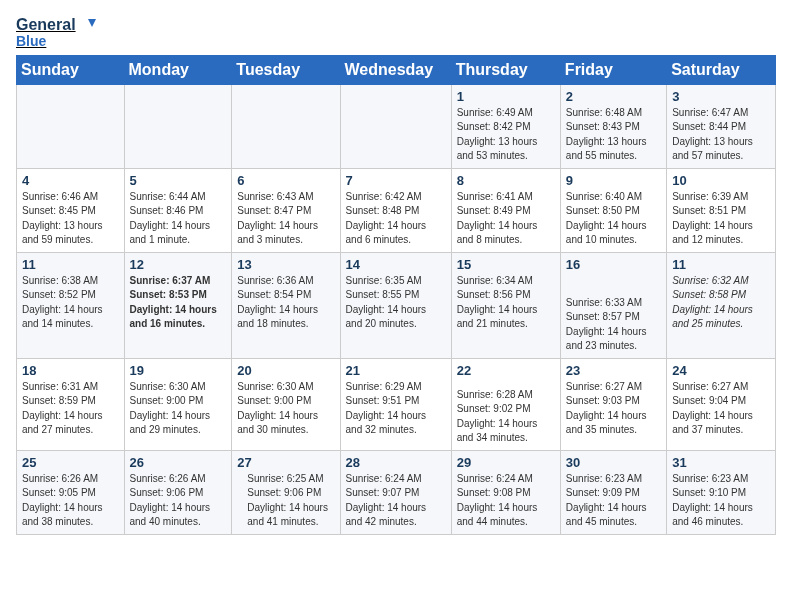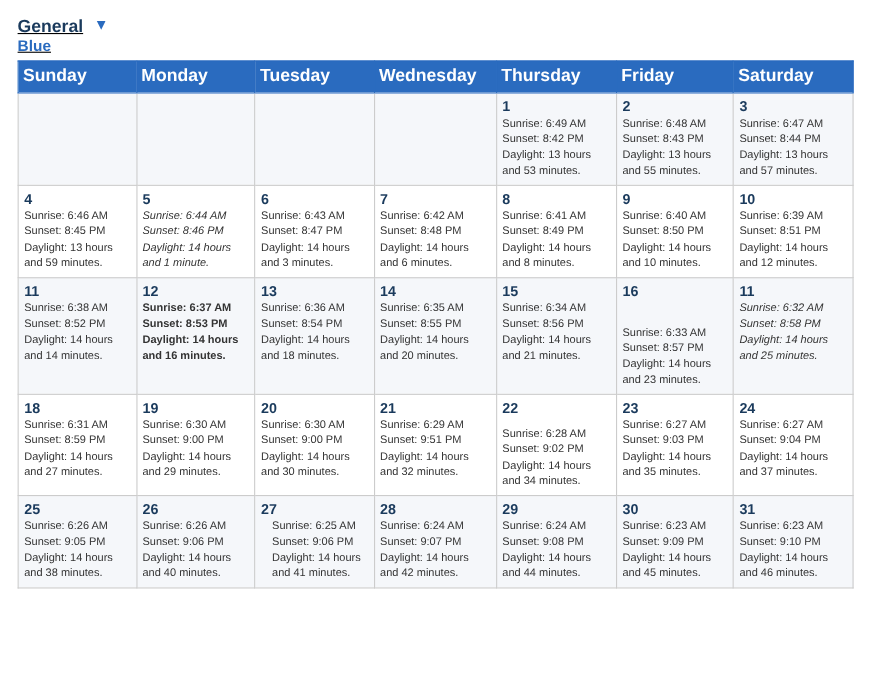--- a/index.html
+++ b/index.html
@@ -142,21 +142,21 @@
       <tr>
         <td>
           <span class="day-num">4</span>
           <div class="day-info" style="white-space: pre-line;">Sunrise: 6:46 AM
 Sunset: 8:45 PM
 Daylight: 13 hours
 and 59 minutes.</div>
         </td>
         <td>
           <span class="day-num">5</span>
-          <div class="day-info" style="white-space: pre-line; font-style: italic;">Sunrise: 6:44 AM
+          <div class="day-info" style="white-space: pre-line;">Sunrise: 6:44 AM
 Sunset: 8:46 PM
 Daylight: 14 hours
 and 1 minute.</div>
         </td>
         <td>
           <span class="day-num">6</span>
           <div class="day-info" style="white-space: pre-line;">Sunrise: 6:43 AM
 Sunset: 8:47 PM
 Daylight: 14 hours
 and 3 minutes.</div>

